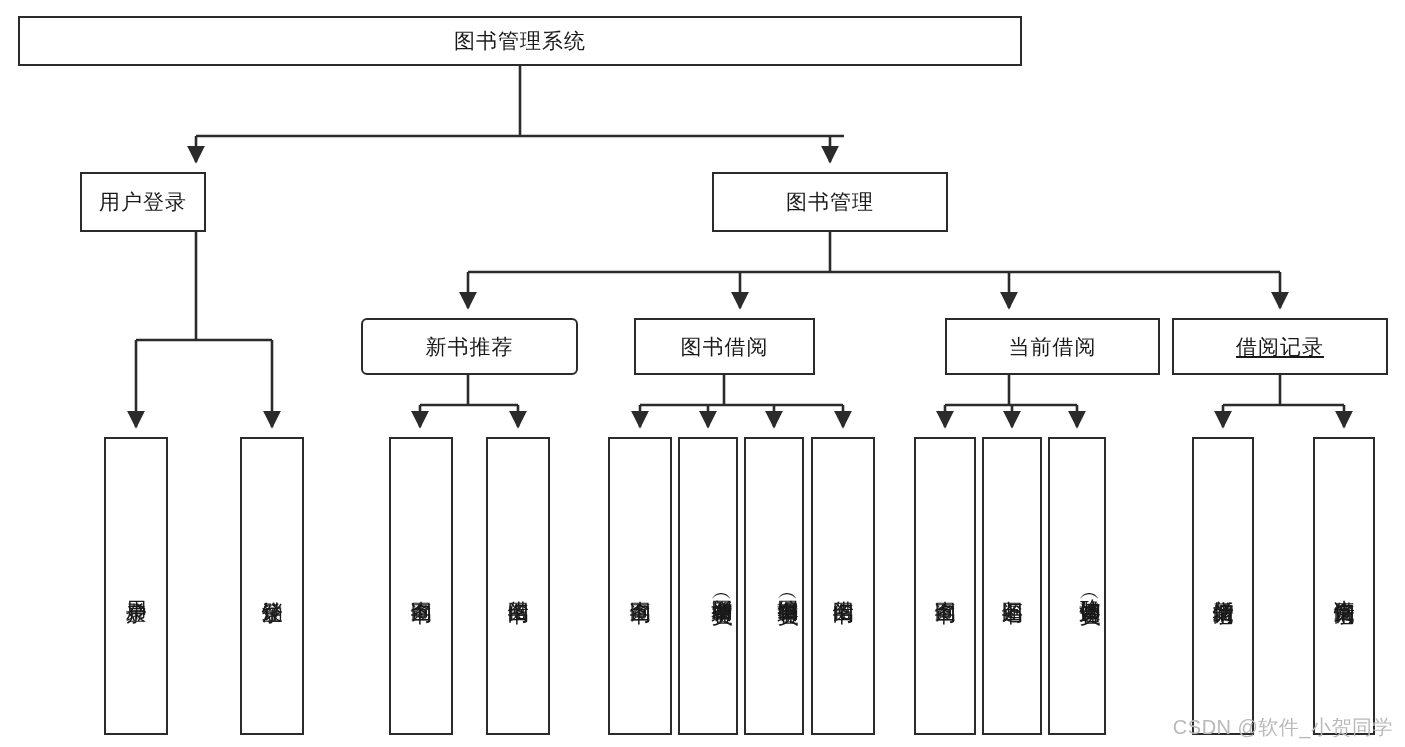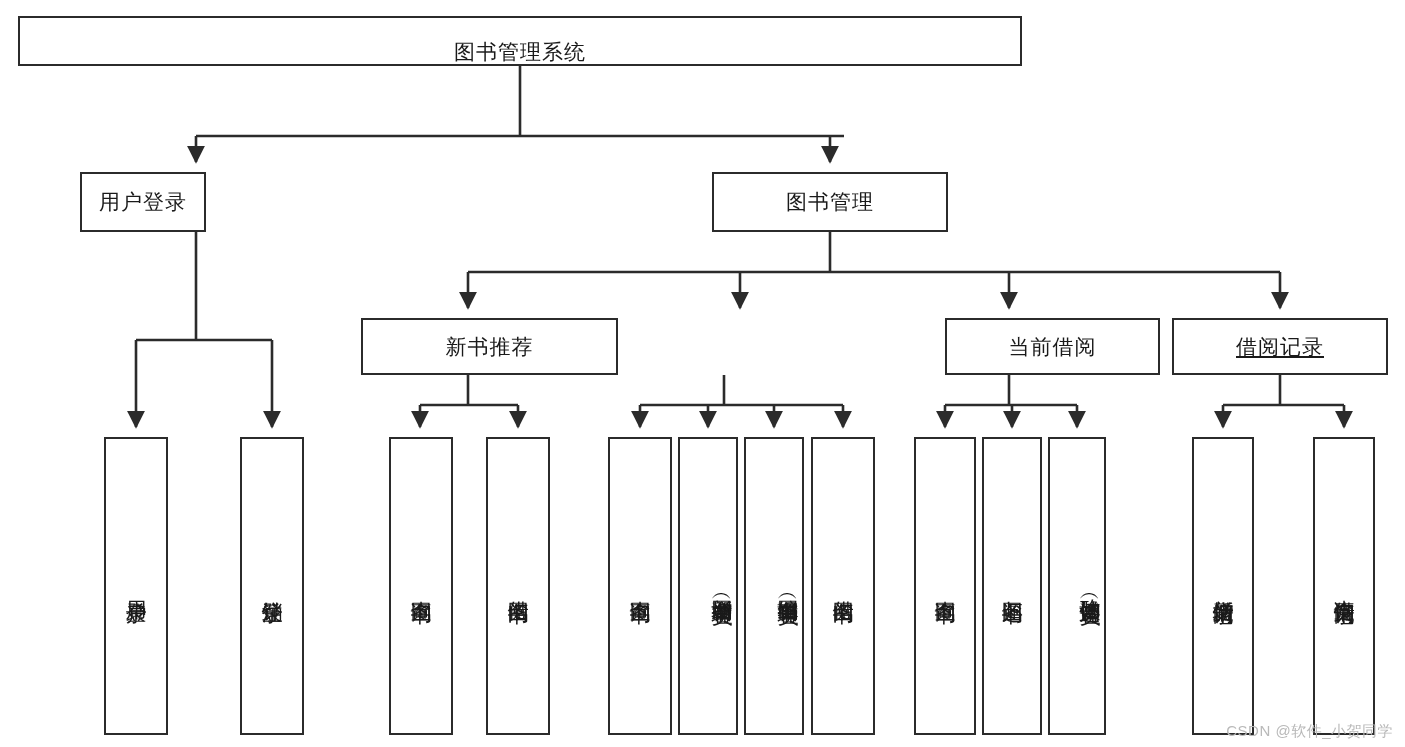--- a/index.html
+++ b/index.html
@@ -53,21 +53,21 @@
   .node.vert > span {
     writing-mode: vertical-rl;
     text-orientation: upright;
     display: block;
     white-space: nowrap;
   }
   .watermark {
     position: absolute;
     right: 12px;
     bottom: 6px;
-    font-size: 15px;
+    font-size: 20px;
     color: #b9b9b9;
     letter-spacing: 0.5px;
     z-index: 3;
     white-space: nowrap;
   }
 </style>
 </head>
 <body>
 
 <div id="canvas">
@@ -121,33 +121,36 @@
       <path d="M 1077 405 L 1077 427" marker-end="url(#arrow)"></path>
     </g>
     <g fill="none" stroke="#2b2b2b" stroke-width="2.6">
       <path d="M 1280 375 L 1280 405"></path>
       <path d="M 1223 405 L 1344 405"></path>
       <path d="M 1223 405 L 1223 427" marker-end="url(#arrow)"></path>
       <path d="M 1344 405 L 1344 427" marker-end="url(#arrow)"></path>
     </g>
   </svg>
 
-  <div class="node horiz" style="left:18px; top:16px; width:1004px; height:50px;align-items:flex-end;">
+  <div class="node horiz" style="left:18px; top:16px; width:1004px; height:50px;">
     <span>图书管理系统</span>
   </div>
 
   <div class="node horiz" style="left:80px; top:172px; width:126px; height:60px;">
     <span>用户登录</span>
   </div>
   <div class="node horiz" style="left:712px; top:172px; width:236px; height:60px;text-align:center;">
     <span>图书管理</span>
   </div>
 
-  <div class="node horiz" style="left:361px; top:318px; width:257px; height:57px;">
+  <div class="node horiz" style="left:361px; top:318px; width:217px; height:57px;border-radius:6px;">
     <span>新书推荐</span>
+  </div>
+  <div class="node horiz" style="left:634px; top:318px; width:181px; height:57px;">
+    <span>图书借阅</span>
   </div>
   <div class="node horiz" style="left:945px; top:318px; width:215px; height:57px;">
     <span>当前借阅</span>
   </div>
   <div class="node horiz" style="left:1172px; top:318px; width:216px; height:57px;text-decoration:underline;">
     <span>借阅记录</span>
   </div>
 
   <div class="node vert" style="left:104px; top:437px; width:64px; height:298px;">
     <span>用户登录</span>

